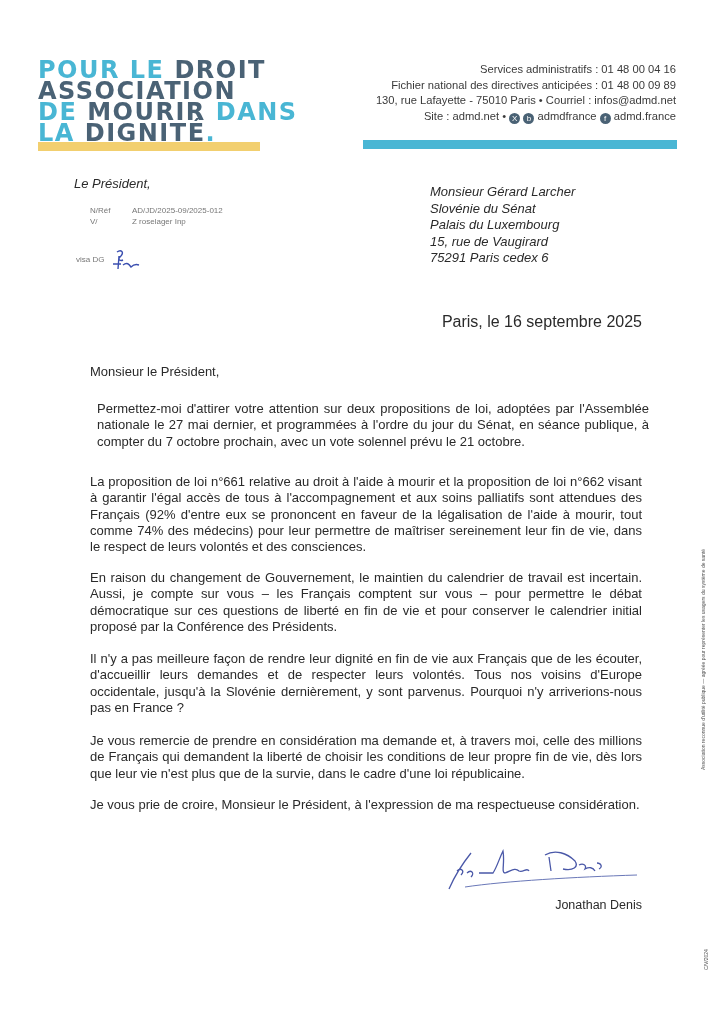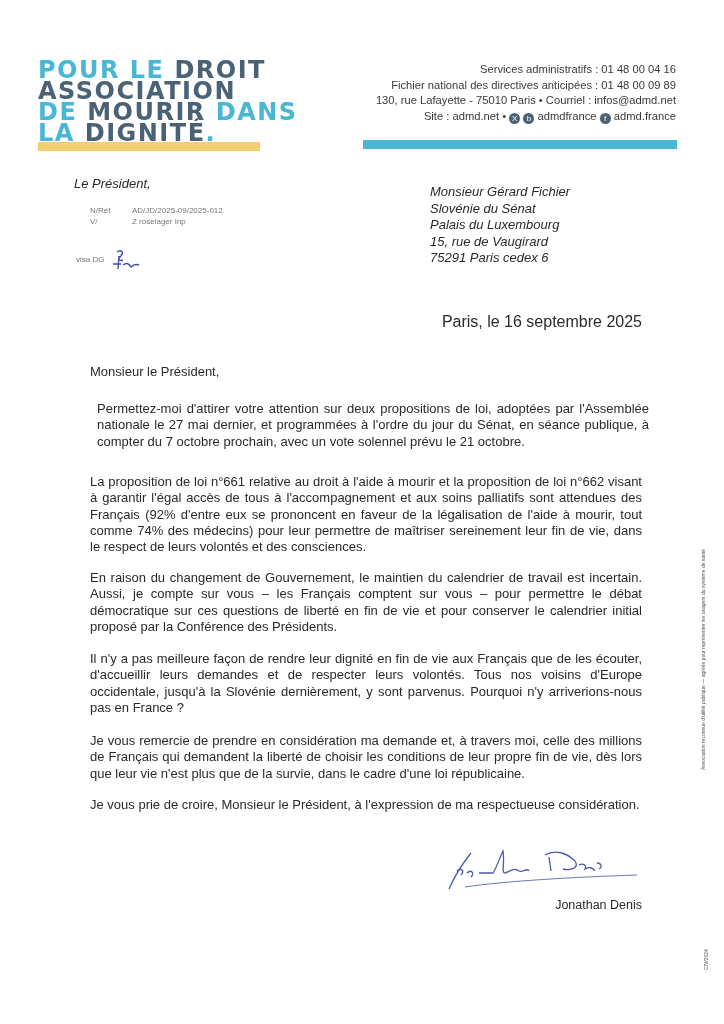--- a/index.html
+++ b/index.html
@@ -61,21 +61,21 @@
   <div><span class="k">V/</span><span>Z roselager Inp</span></div>
 </div>
 <div class="visa">
   <span>visa DG</span>
   <svg width="34" height="24" viewBox="0 0 34 24">
       <path d="M10 4 C14 1,18 4,13 9 C10 12,14 13,16 12 M6 16 L14 16 M12 8 L11 21 M16 17 C20 14,22 16,24 19 C26 17,29 16,32 17" stroke="#3b4fb0" stroke-width="1.4" fill="none"></path>
     </svg>
 </div>
 
 <div class="recipient">
-  <div>Monsieur Gérard Fichier</div>
+  <div>Monsieur Gérard Larcher</div>
   <div>Slovénie du Sénat</div>
   <div>Palais du Luxembourg</div>
   <div>15, rue de Vaugirard</div>
   <div>75291 Paris cedex 6</div>
 </div>
 
 <div class="date">Paris, le 16 septembre 2025</div>
 <div class="salutation">Monsieur le Président,</div>
 
 <p class="body" style="top:394px;margin:7px">Permettez-moi d'attirer votre attention sur deux propositions de loi, adoptées par l'Assemblée nationale le 27 mai dernier, et programmées à l'ordre du jour du Sénat, en séance publique, à compter du 7 octobre prochain, avec un vote solennel prévu le 21 octobre.</p>

